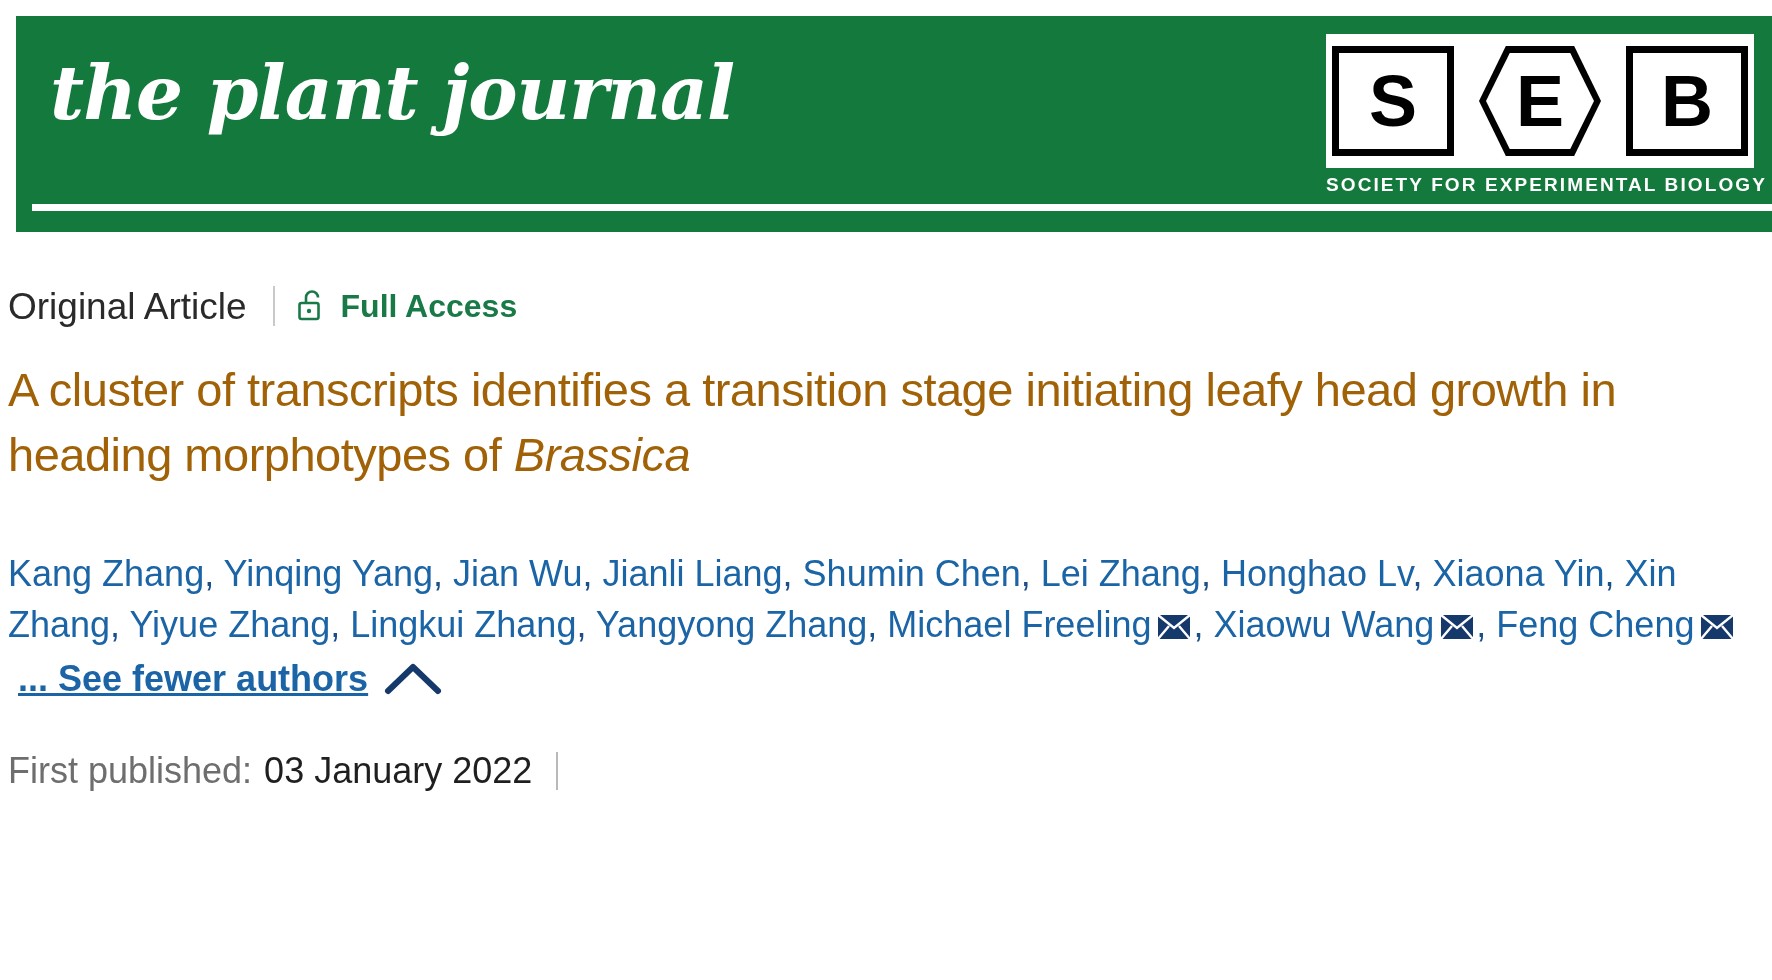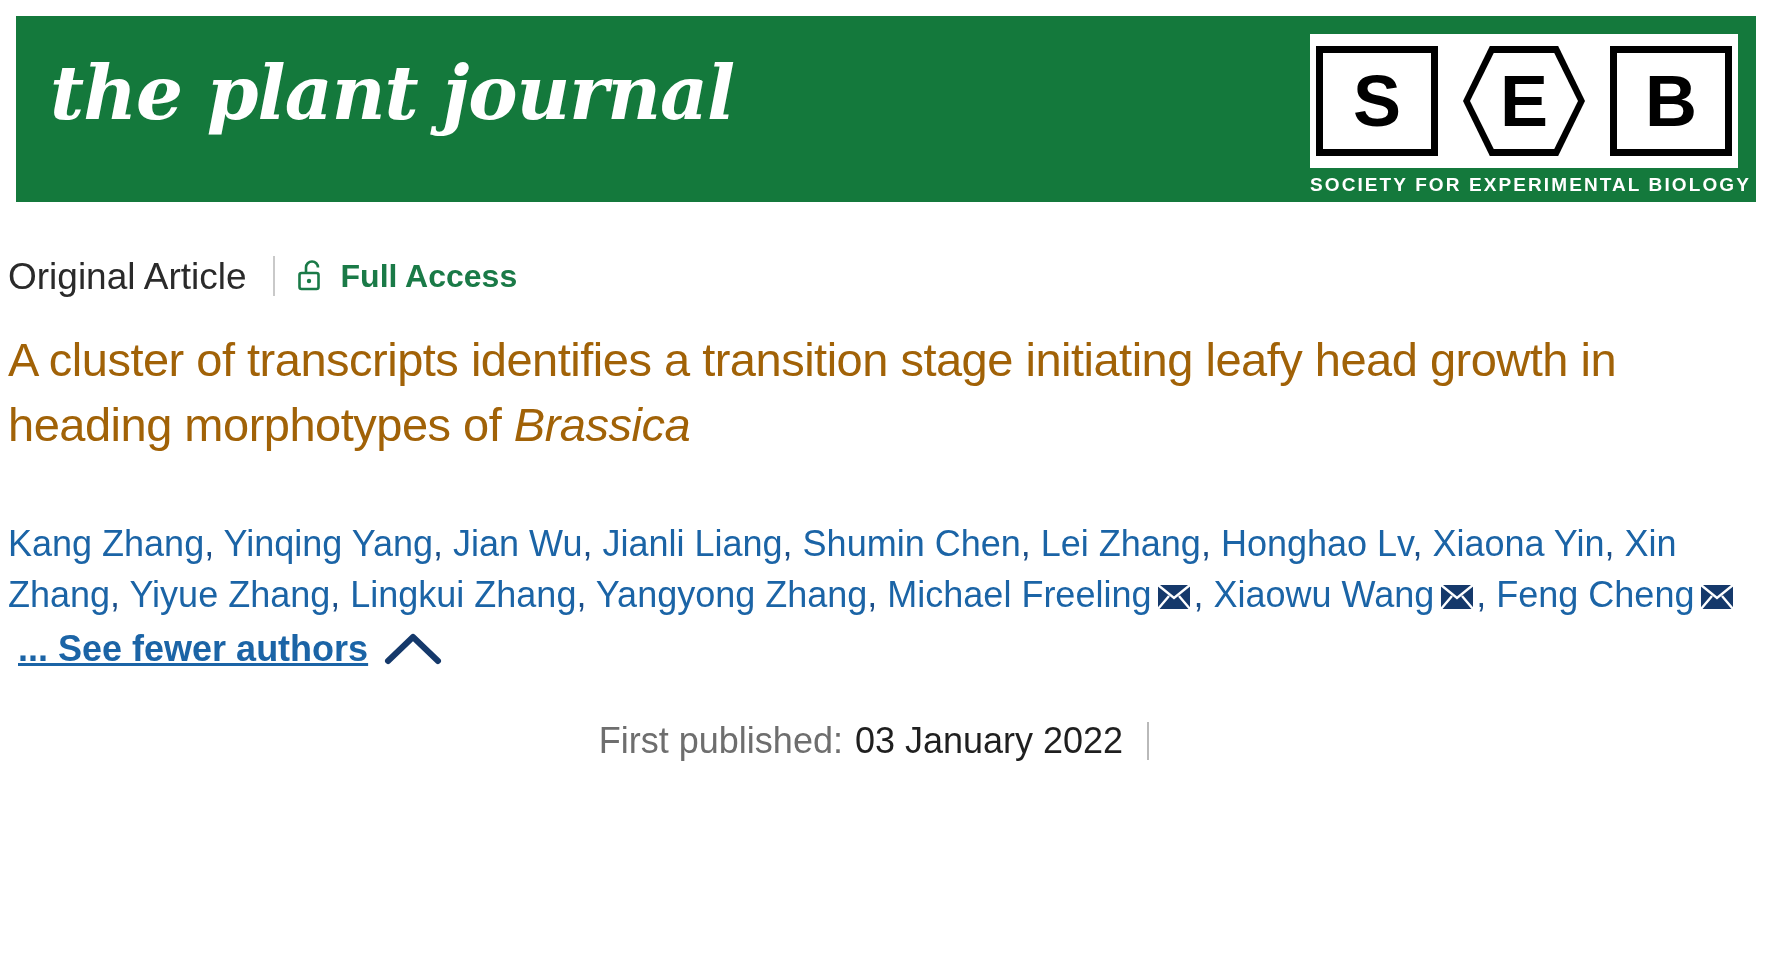--- a/index.html
+++ b/index.html
@@ -12,22 +12,22 @@
   }
   .page {
     width: 1772px;
     min-height: 980px;
     background: #ffffff;
     position: relative;
   }
 
   
   .banner {
-    margin: 16px 16px 0 16px;
-    height: 186px;
+    margin: 16px 0 0 16px;
+    height: 216px;
     background: #14793c;
     position: relative;
     overflow: hidden;
   }
   .banner-title {
     position: absolute;
     left: 34px;
     top: 34px;
     color: #ffffff;
     font-family: "DejaVu Serif", serif;
@@ -189,21 +189,20 @@
   }
 
   
   .published {
     margin-top: 40px;
     font-size: 36px;
     color: #2b2b2b;
     display: flex;
     align-items: center;
     flex-wrap: wrap;
-    justify-content: center;
   }
   .published-label { color: #6e6e6e; margin-right: 12px; }
   .published-date { color: #1f1f1f; }
   .pub-divider {
     width: 2px;
     height: 38px;
     background: #b9b9b9;
     margin: 0 24px;
   }
   .doi-link {

